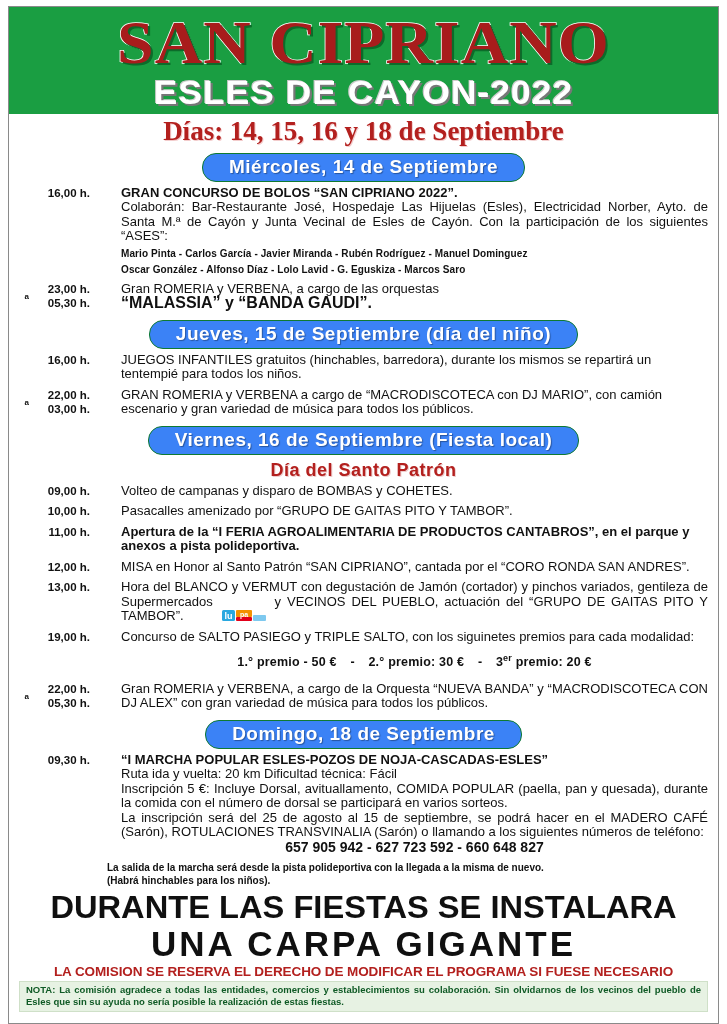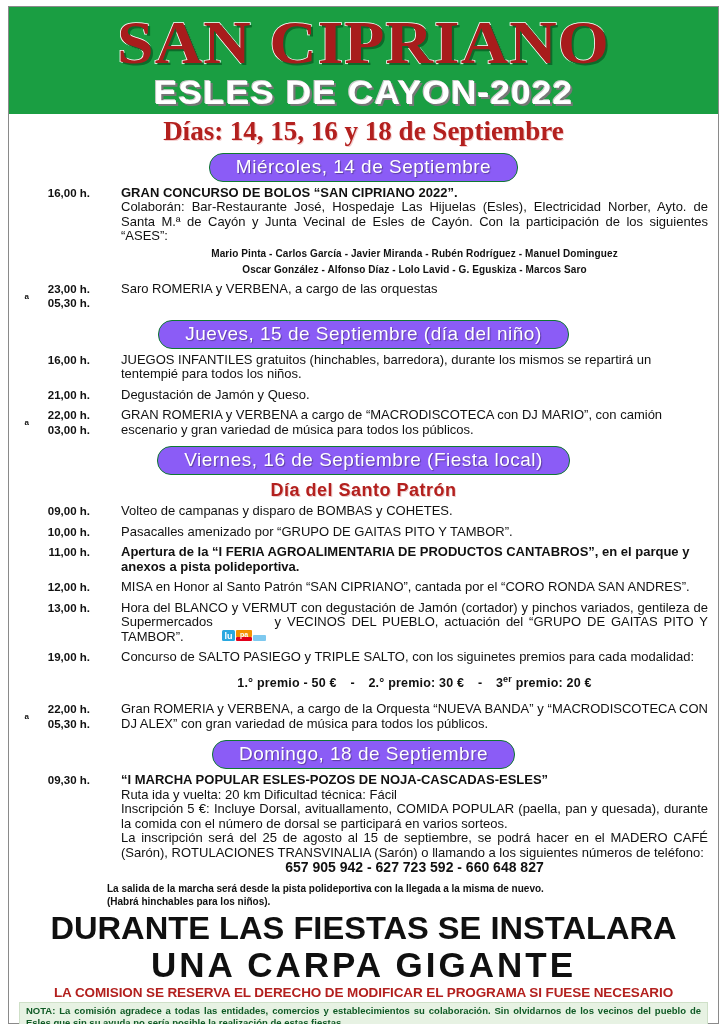--- a/index.html
+++ b/index.html
@@ -73,23 +73,23 @@
   .body{
     flex:1 1 auto;
     padding:0 10px;
     box-sizing:border-box;
     display:flex;flex-direction:column;
   }
 
   .daybar-wrap{text-align:center;margin:3px 0 4px 0;}
   .daybar{
     display:inline-block;
-    background:#8b5cf6;
+    background:#3b82f6;
     color:#ffffff;
-    font-weight:normal;
+    font-weight:bold;
     font-size:19px;
     letter-spacing:.5px;
     padding:2px 26px 3px 26px;
     border-radius:14px;
     white-space:nowrap;
     text-shadow:1px 1px 1px rgba(0,0,0,.35);
     border:1px solid #0f7a32;
   }
   .santo{
     text-align:center;
@@ -133,21 +133,21 @@
     flex:1 1 auto;
     font-size:13px;
     line-height:14.5px;
     text-align:justify;
     margin-left:24px;
   }
   .ev .desc.nj{text-align:left;}
   .b{font-weight:bold;}
   .big{font-size:16px;font-weight:bold;}
   .aces{
-    text-align:center;
+    text-align:left;
     font-size:10px;
     font-weight:bold;
     line-height:13px;
     letter-spacing:.1px;
     margin-top:3px;
   }
   .prizes{
     text-align:center;
     font-size:12.5px;
     font-weight:bold;
@@ -244,43 +244,37 @@
       </div>
     </div>
 
     <div class="ev">
       <div class="amark">a</div>
       <div class="times">
         <div class="t">23,00 h.</div>
         <div class="t">05,30 h.</div>
       </div>
       <div class="desc nj">
-        <div>Saro ROMERIA y VERBENA, a cargo de las orquestas</div>
+        <div>Gran ROMERIA y VERBENA, a cargo de las orquestas</div>
+        <div class="big">“MALASSIA” y “BANDA GAUDI”.</div>
       </div>
     </div>
 
     <div class="daybar-wrap">
       <span class="daybar">Jueves, 15 de Septiembre (día del niño)</span>
     </div>
 
     <div class="ev">
       <div class="amark"></div>
       <div class="times">
         <div class="t">16,00 h.</div>
       </div>
       <div class="desc nj">JUEGOS INFANTILES gratuitos (hinchables, barredora), durante los mismos se repartirá un tentempié para todos los niños.</div>
     </div>
 
-    <div class="ev">
-      <div class="amark"></div>
-      <div class="times">
-        <div class="t">21,00 h.</div>
-      </div>
-      <div class="desc nj">Degustación de Jamón y Queso.</div>
-    </div>
 
     <div class="ev">
       <div class="amark">a</div>
       <div class="times">
         <div class="t">22,00 h.</div>
         <div class="t">03,00 h.</div>
       </div>
       <div class="desc nj">GRAN ROMERIA y VERBENA a cargo de “MACRODISCOTECA con DJ MARIO”, con camión escenario y gran variedad de música para todos los públicos.</div>
     </div>
 

